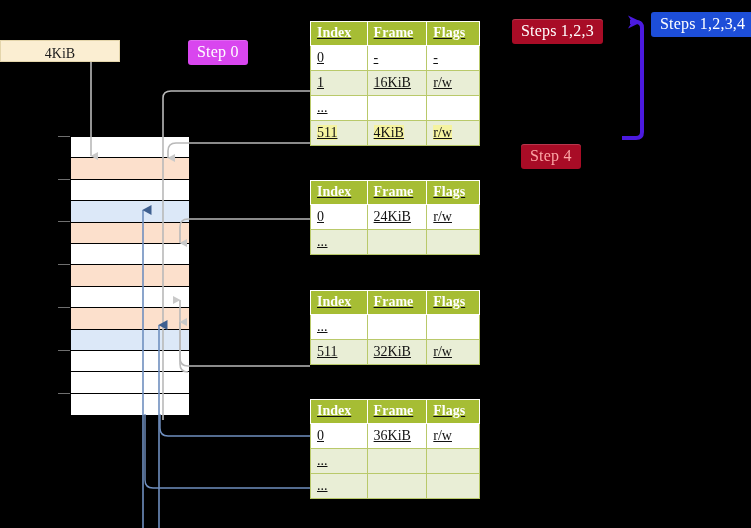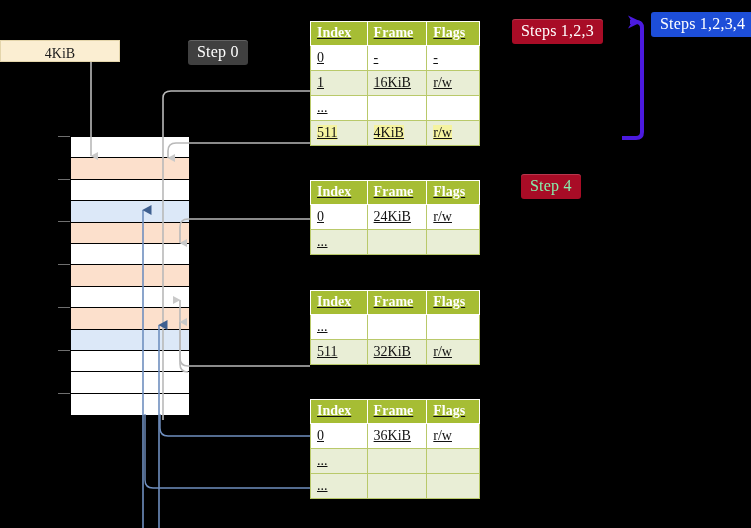--- a/index.html
+++ b/index.html
@@ -244,24 +244,24 @@
         <tr class="alt">
           <td class="col-index">...</td>
           <td class="col-frame"></td>
           <td class="col-flags"></td>
         </tr>
       </tbody>
     </table>
   </div>
 
 <div id="badges-layer">
-    <div class="badge badge-red" style="left: 188px; top: 40px; background: #404040; color: rgb(255, 255, 255);">Step 0</div>
+    <div class="badge badge-red" style="left: 188px; top: 40px; background: #d946ef; color: rgb(255, 255, 255);">Step 0</div>
     <div class="badge badge-red" style="left: 512px; top: 19px; background: rgb(168, 12, 38); color: rgb(255, 255, 255);">Steps 1,2,3</div>
     <div class="badge badge-blue" style="left: 651px; top: 12px; background: #1d4ed8; color: rgb(255, 255, 255); text-align: right;">Steps 1,2,3,4</div>
-    <div class="badge badge-red" style="left: 521px; top: 174px; background: rgb(168, 12, 38); color: #86efac;">Step 4</div>
+    <div class="badge badge-red" style="left: 521px; top: 144px; background: rgb(168, 12, 38); color: #fca5a5;">Step 4</div>
   </div>
 
 <svg id="wires" viewBox="0 0 751 528" xmlns="http://www.w3.org/2000/svg">
   <defs>
     <marker id="arrow-gray" markerWidth="9" markerHeight="9" refX="4.5" refY="7.5" orient="auto" markerUnits="userSpaceOnUse">
       <path d="M0.5,0.5 L4.5,8 L8.5,0.5 Z" fill="#c9c9c9"></path>
     </marker>
     <marker id="arrow-gray-up" markerWidth="9" markerHeight="9" refX="4.5" refY="1.5" orient="auto" markerUnits="userSpaceOnUse">
       <path d="M0.5,8.5 L4.5,1 L8.5,8.5 Z" fill="#c9c9c9"></path>
     </marker>

